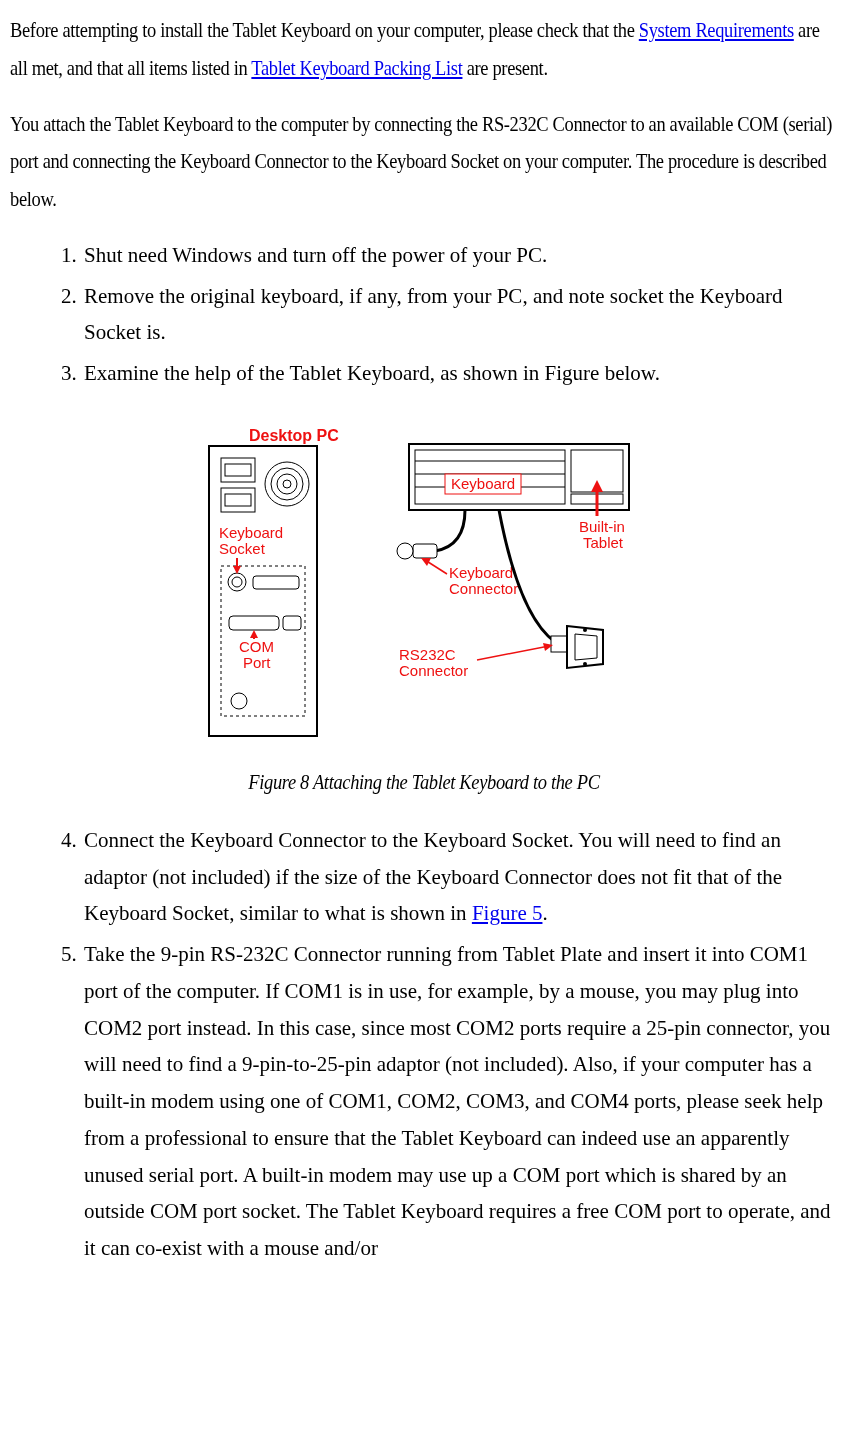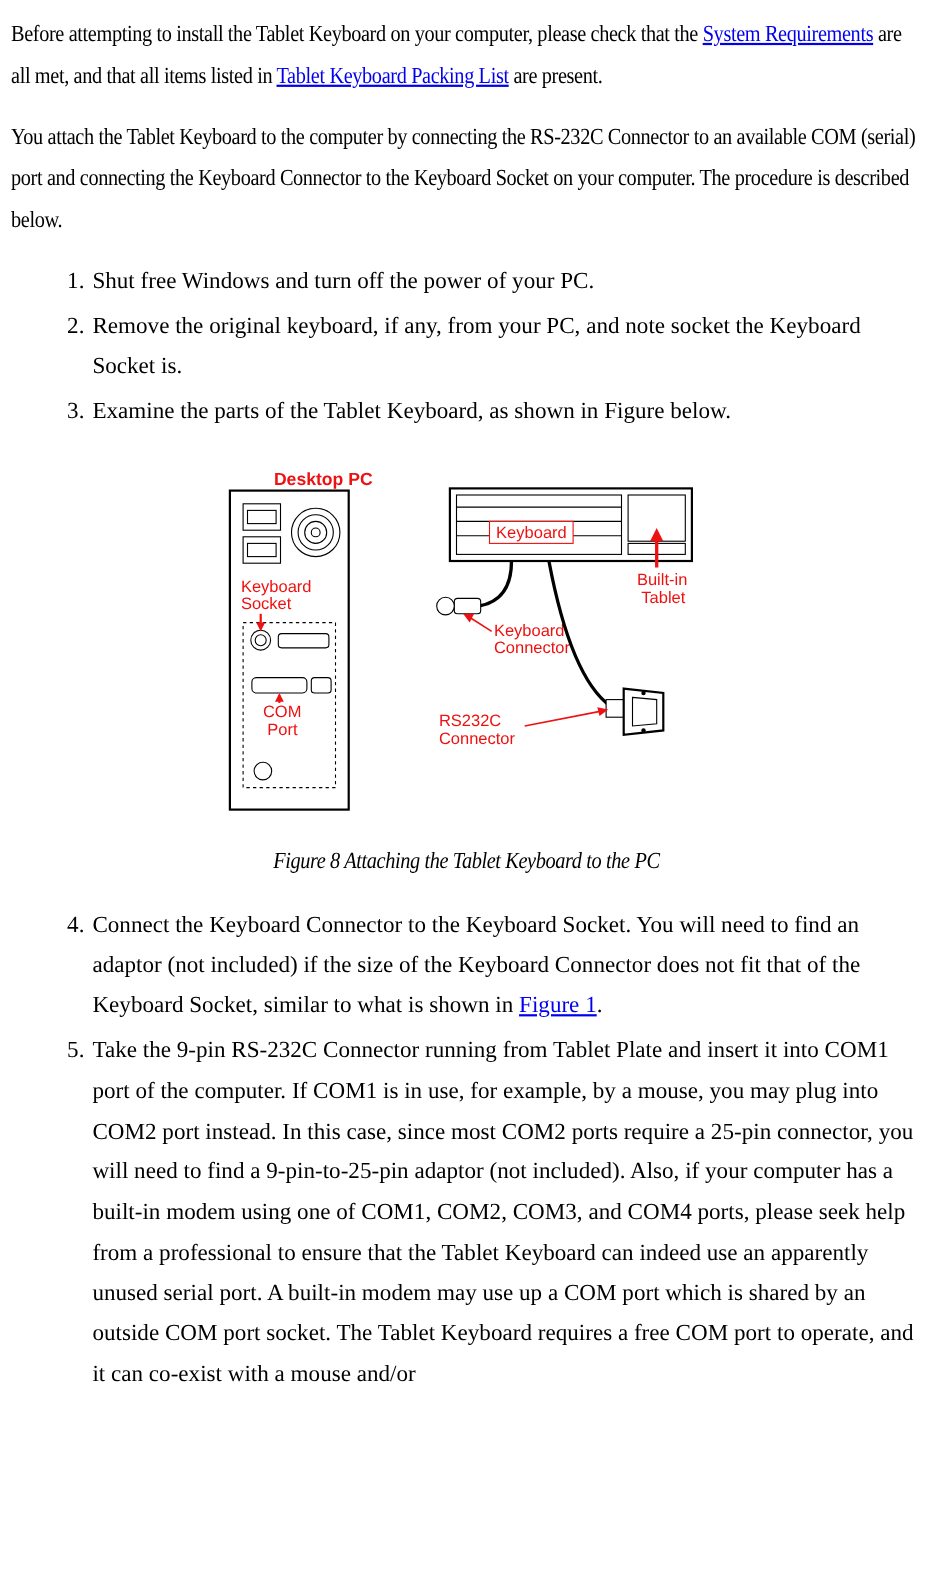--- a/index.html
+++ b/index.html
@@ -53,23 +53,23 @@
 </head>
 <body>
 
 <p class="narrow">
   <span>Before attempting to install the Tablet Keyboard on your computer, please check that the </span><a href="#">System Requirements</a><span> are all met, and that all items listed in </span><a href="#">Tablet Keyboard Packing List</a><span> are present.</span>
 </p>
 
 <p class="narrow">You attach the Tablet Keyboard to the computer by connecting the RS-232C Connector to an available COM (serial) port and connecting the Keyboard Connector to the Keyboard Socket on your computer.   The procedure is described below.</p>
 
 <ol>
-  <li>Shut free Windows and turn off the power of your PC.</li>
+  <li>Shut need Windows and turn off the power of your PC.</li>
   <li>Remove the original keyboard, if any, from your PC, and note socket the Keyboard Socket is.</li>
-  <li>Examine the parts of the Tablet Keyboard, as shown in Figure below.</li>
+  <li>Examine the help of the Tablet Keyboard, as shown in Figure below.</li>
 </ol>
 
 <div class="figure-wrap">
   <svg width="450" height="330" viewBox="0 0 450 330">
 
     <rect x="10" y="30" width="108" height="290" fill="#fff" stroke="#000" stroke-width="2"></rect>
     <text x="50" y="25" class="pclabel">Desktop PC</text>
 
     <rect x="22" y="42" width="34" height="24" fill="#fff" stroke="#000"></rect>
     <rect x="26" y="48" width="26" height="12" fill="#fff" stroke="#000"></rect>
@@ -148,16 +148,16 @@
     <text x="200" y="260" class="kblabel">Connector</text>
     <line x1="278" y1="244" x2="350" y2="230" stroke="#e11" stroke-width="1.5"></line>
     <polygon points="354,229 344,227 346,235" fill="#e11"></polygon>
   </svg>
 </div>
 
 <p class="figure-caption">Figure 8 Attaching the Tablet Keyboard to the PC</p>
 
 <ol start="4">
   <li>
-    <span>Connect the Keyboard Connector to the Keyboard Socket.   You will need to find an adaptor (not included) if the size of the Keyboard Connector does not fit that of the Keyboard Socket, similar to what is shown in </span><a href="#">Figure 1</a><span>.</span>
+    <span>Connect the Keyboard Connector to the Keyboard Socket.   You will need to find an adaptor (not included) if the size of the Keyboard Connector does not fit that of the Keyboard Socket, similar to what is shown in </span><a href="#">Figure 5</a><span>.</span>
   </li>
   <li>Take the 9-pin RS-232C Connector running from Tablet Plate and insert it into COM1 port of the computer.   If COM1 is in use, for example, by a mouse, you may plug into COM2 port instead.   In this case, since most COM2 ports require a 25-pin connector, you will need to find a 9-pin-to-25-pin adaptor (not included). Also, if your computer has a built-in modem using one of COM1, COM2, COM3, and COM4 ports, please seek help from a professional to ensure that the Tablet Keyboard can indeed use an apparently unused serial port. A built-in modem may use up a COM port which is shared by an outside COM port socket. The Tablet Keyboard requires a free COM port to operate, and it can co-exist with a mouse and/or</li>
 </ol>
 
 </body></html>

